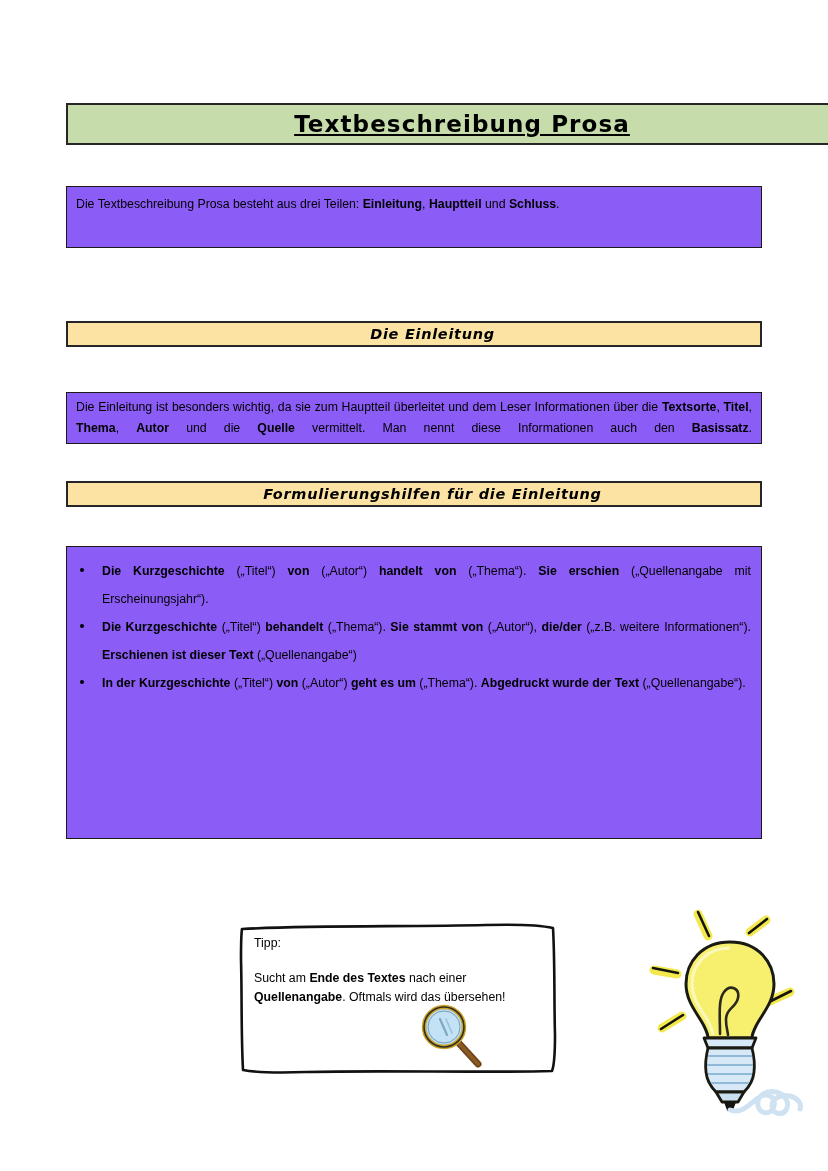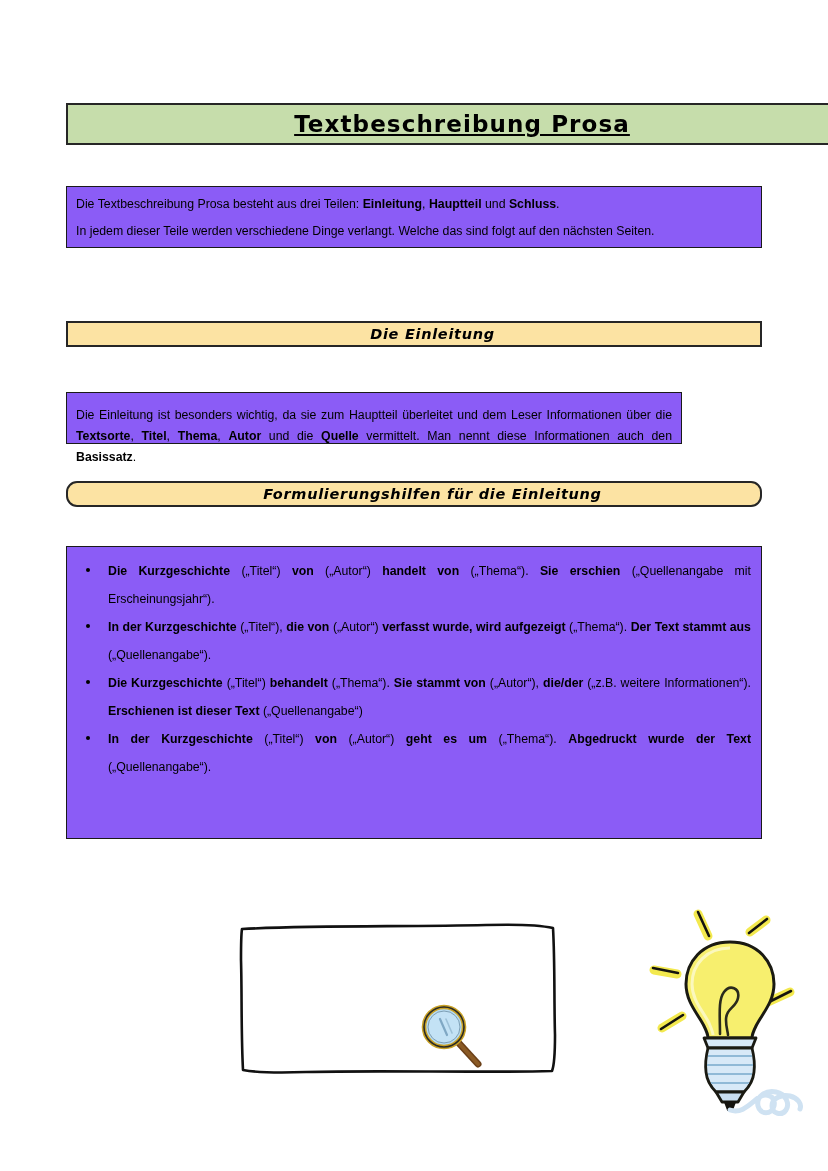--- a/index.html
+++ b/index.html
@@ -53,21 +53,20 @@
   }
   .banner-einleitung {
     left: 66px;
     top: 321px;
     width: 696px;
   }
   .banner-formulierung {
     left: 66px;
     top: 481px;
     width: 696px;
-    border-radius: 11px;
   }
   .banner-sub .banner-text {
     font-size: 14.5px;
     font-weight: bold;
     font-style: italic;
     letter-spacing: 0.7px;
     font-family: "DejaVu Sans", sans-serif;
   }
 
   
@@ -80,30 +79,30 @@
   .box-intro {
     left: 66px;
     top: 186px;
     width: 696px;
     height: 62px;
     padding: 9px 9px 0 9px;
   }
   .box-einleitung {
     left: 66px;
     top: 392px;
-    width: 616px;
+    width: 696px;
     height: 52px;
-    padding: 12px 9px 0 9px;
+    padding: 4px 9px 0 9px;
   }
   .box-list {
     left: 66px;
     top: 546px;
     width: 696px;
     height: 293px;
-    padding: 10px 10px 0 7px;
+    padding: 10px 10px 0 1px;
   }
 
   .para {
     font-size: 12.3px;
     line-height: 1.45;
     margin: 0 0 9px 0;
   }
   .para:last-child { margin-bottom: 0; }
 
   .box-einleitung .para {
@@ -203,48 +202,50 @@
 <body>
 
 <div class="page">
 
   <div class="banner banner-title">
     <span class="banner-text">Textbeschreibung Prosa</span>
   </div>
 
   <div class="textbox box-intro">
     <p class="para"><span>Die Textbeschreibung Prosa besteht aus drei Teilen: </span><b>Einleitung</b><span>, </span><b>Hauptteil</b><span> und </span><b>Schluss</b><span>.</span></p>
-    <p class="para">In jedem dieser Teile werden verschiedene Dinge verlangt. Welche das sind folgt auf den nächsten Seiten.</p>
   </div>
 
   <div class="banner banner-sub banner-einleitung">
     <span class="banner-text">Die Einleitung</span>
   </div>
 
   <div class="textbox box-einleitung">
     <p class="para"><span>Die Einleitung ist besonders wichtig, da sie zum Hauptteil überleitet und dem Leser Informationen über die </span><b>Textsorte</b><span>, </span><b>Titel</b><span>, </span><b>Thema</b><span>, </span><b>Autor</b><span> und die </span><b>Quelle</b><span> vermittelt. Man nennt diese Informationen auch den </span><b>Basissatz</b><span>.</span></p>
   </div>
 
   <div class="banner banner-sub banner-formulierung">
     <span class="banner-text">Formulierungshilfen für die Einleitung</span>
   </div>
 
   <div class="textbox box-list">
     <ul class="helplist">
         <li><span class="bullet-dot"></span><b>Die Kurzgeschichte </b><span>(„Titel“) </span><b>von </b><span>(„Autor“) </span><b>handelt von </b><span>(„Thema“). </span><b>Sie erschien </b><span>(„Quellenangabe mit Erscheinungsjahr“).</span></li>
-        <li><span class="bullet-dot"></span><b>In der Kurzgeschichte </b><span>(„Titel“), </span><b>die von </b><span>(„Autor“) </span><b>verfasst wurde, wird aufgezeigt </b><span>(„Thema“). </span><b>Der Text stammt aus </b><span>(„Quellenangabe“).</span></li>
         <li><span class="bullet-dot"></span><b>Die Kurzgeschichte </b><span>(„Titel“) </span><b>behandelt </b><span>(„Thema“). </span><b>Sie stammt von </b><span>(„Autor“), </span><b>die/der </b><span>(„z.B. weitere Informationen“). </span><b>Erschienen ist dieser Text </b><span>(„Quellenangabe“)</span></li>
         <li><span class="bullet-dot"></span><b>In der Kurzgeschichte </b><span>(„Titel“) </span><b>von </b><span>(„Autor“) </span><b>geht es um </b><span>(„Thema“). </span><b>Abgedruckt wurde der Text </b><span>(„Quellenangabe“).</span></li>
       </ul>
   </div>
 
   <div class="tipp-wrap">
     <svg class="tipp-frame" viewBox="0 0 324 154" preserveAspectRatio="none">
       <path d="M6,7 C80,3 170,5 250,3 C285,2 308,4 317,6 C319,40 318,80 319,113 C319,133 318,144 316,149 C240,151 150,148 70,150 C42,151 18,150 7,148 C5,110 6,70 5,38 C5,24 5,13 6,7 Z" fill="#ffffff" stroke="#111111" stroke-width="2.6" stroke-linejoin="round"></path>
     </svg>
+    <div class="tipp-content">
+      <p class="para tipp-label">Tipp:</p>
+      <p class="para"><span>Sucht am </span><b>Ende des Textes</b><span> nach einer </span><b>Quellenangabe</b><span>. Oftmals wird das übersehen!</span></p>
+    </div>
 
     <svg class="magnifier" viewBox="0 0 72 70">
       <line x1="40" y1="40" x2="62" y2="64" stroke="#6b4018" stroke-width="7" stroke-linecap="round"></line>
       <line x1="40" y1="40" x2="62" y2="64" stroke="#8a5a25" stroke-width="4" stroke-linecap="round"></line>
       <circle cx="28" cy="27" r="20" fill="#b8dcf2" stroke="#3a3a30" stroke-width="2.4"></circle>
       <circle cx="28" cy="27" r="20" fill="none" stroke="#c9a227" stroke-width="4.6"></circle>
       <circle cx="28" cy="27" r="20" fill="none" stroke="#2b2b24" stroke-width="1.6"></circle>
       <circle cx="28" cy="27" r="16" fill="#c3e2f5" stroke="#7d9fb5" stroke-width="1"></circle>
       <line x1="24" y1="19" x2="31" y2="35" stroke="#7fa8c4" stroke-width="2.2" stroke-linecap="round"></line>
       <line x1="30" y1="19" x2="36" y2="33" stroke="#9dc1d8" stroke-width="1.6" stroke-linecap="round"></line>

